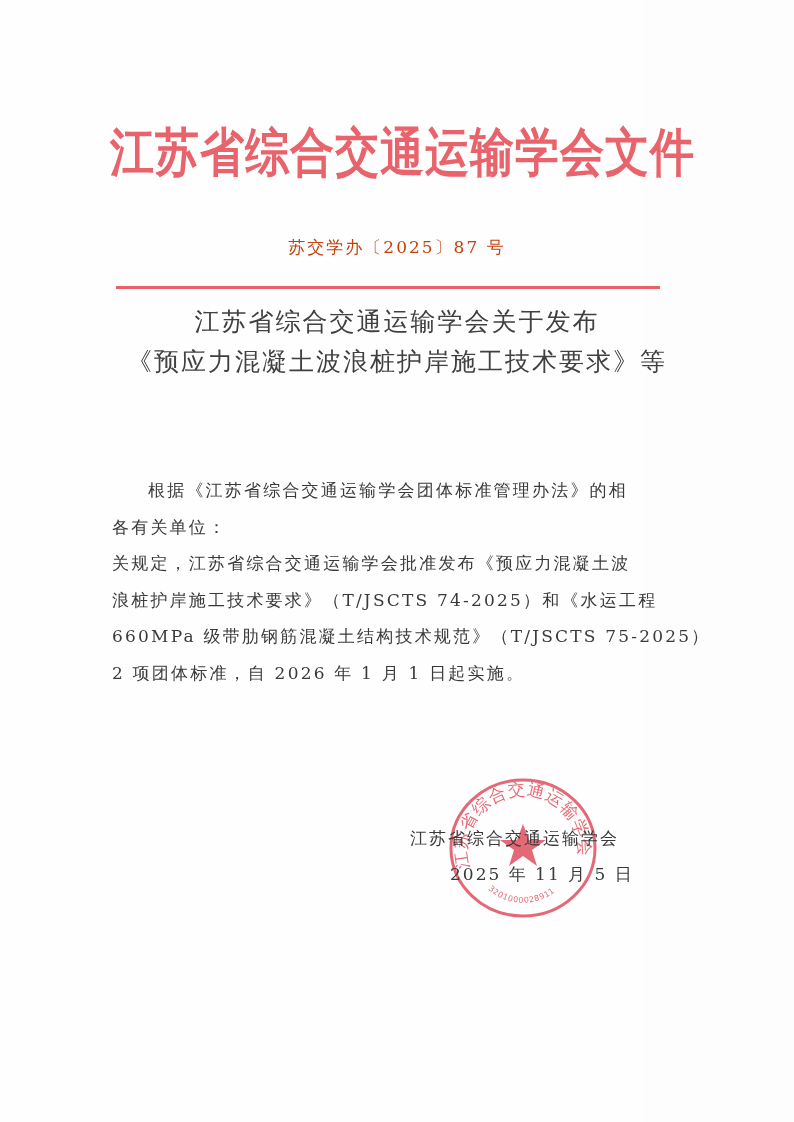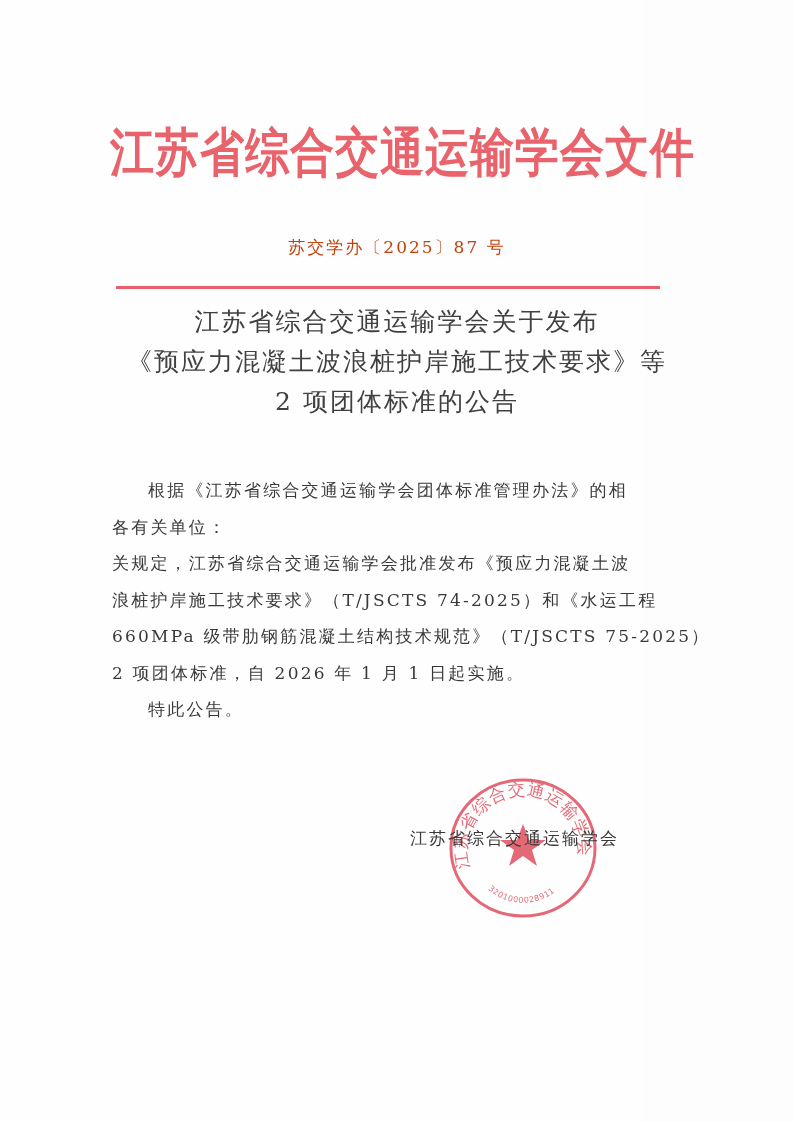--- a/index.html
+++ b/index.html
@@ -131,31 +131,29 @@
 
   <div class="header-title">江苏省综合交通运输学会文件</div>
 
   <div class="doc-number">苏交学办〔2025〕87 号</div>
 
   <div class="red-rule"></div>
 
   <div class="title-block">
     <span class="title-line">江苏省综合交通运输学会关于发布</span>
     <span class="title-line">《预应力混凝土波浪桩护岸施工技术要求》等</span>
-    <span class="title-line">2 项团体标准的公告</span>
   </div>
 
   <div class="body-text">
     <span class="body-line indent">根据《江苏省综合交通运输学会团体标准管理办法》的相</span>
     <span class="body-line">各有关单位：</span>
     <span class="body-line">关规定，江苏省综合交通运输学会批准发布《预应力混凝土波</span>
     <span class="body-line">浪桩护岸施工技术要求》（T/JSCTS 74-2025）和《水运工程</span>
     <span class="body-line">660MPa 级带肋钢筋混凝土结构技术规范》（T/JSCTS 75-2025）</span>
     <span class="body-line">2 项团体标准，自 2026 年 1 月 1 日起实施。</span>
-    <span class="body-line indent">特此公告。</span>
   </div>
 
   <div class="seal">
     <svg viewBox="0 0 160 150" xmlns="http://www.w3.org/2000/svg">
       <defs>
         <path id="sealArc" d="M 28 100 A 56 56 0 1 1 132 100" fill="none"></path>
         <path id="codeArc" d="M 40 112 A 52 52 0 0 0 120 112" fill="none"></path>
       </defs>
       <ellipse cx="80" cy="76" rx="72" ry="68" fill="none" stroke="#e05060" stroke-width="3"></ellipse>
       <text font-family="DejaVu Serif, serif" font-size="17" fill="#e05060" letter-spacing="1">
@@ -165,15 +163,16 @@
         <polygon points="80,52 86,68 103,68 89,78 94,94 80,84 66,94 71,78 57,68 74,68" fill="#e05060"></polygon>
       </g>
       <text font-family="DejaVu Sans, sans-serif" font-size="8" fill="#e05060" letter-spacing="0.5">
         <textPath href="#codeArc" startOffset="8%">3201000028911</textPath>
       </text>
     </svg>
   </div>
 
   <div class="signature">
     <span class="sig-org">江苏省综合交通运输学会</span>
+    <span class="sig-date">2025 年 11 月 5 日</span>
   </div>
 
 </div>
 
 </body></html>

